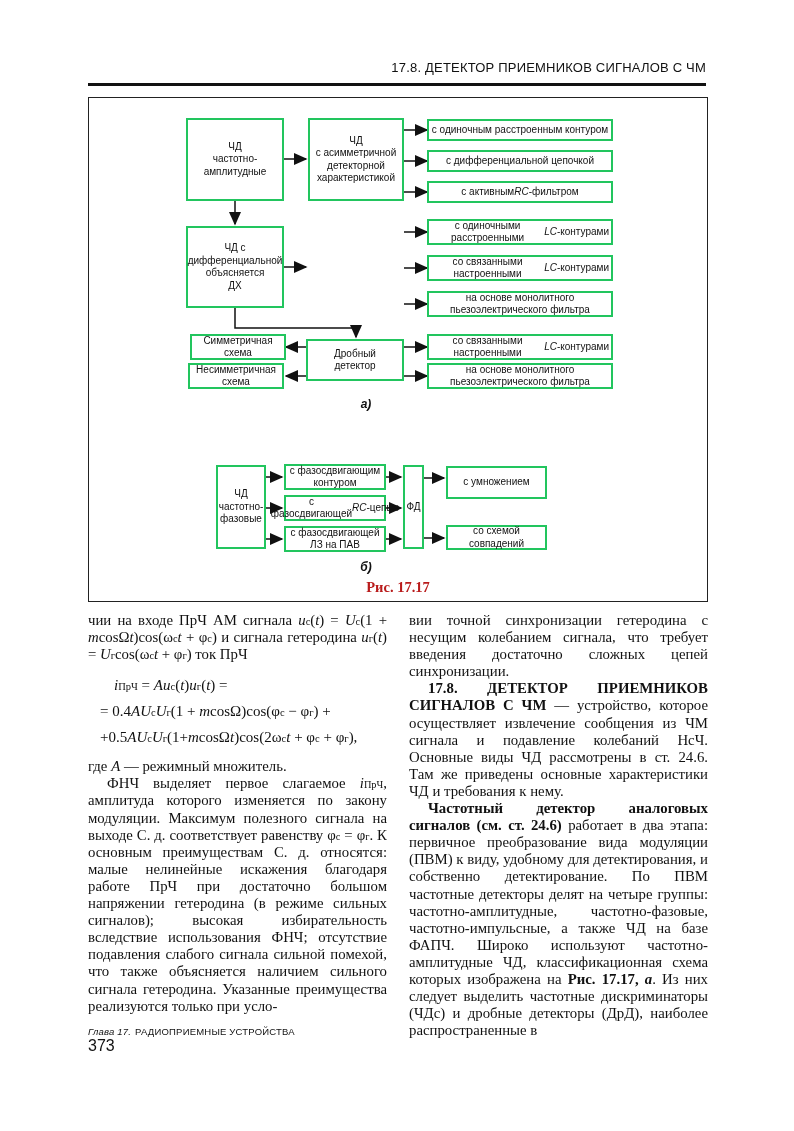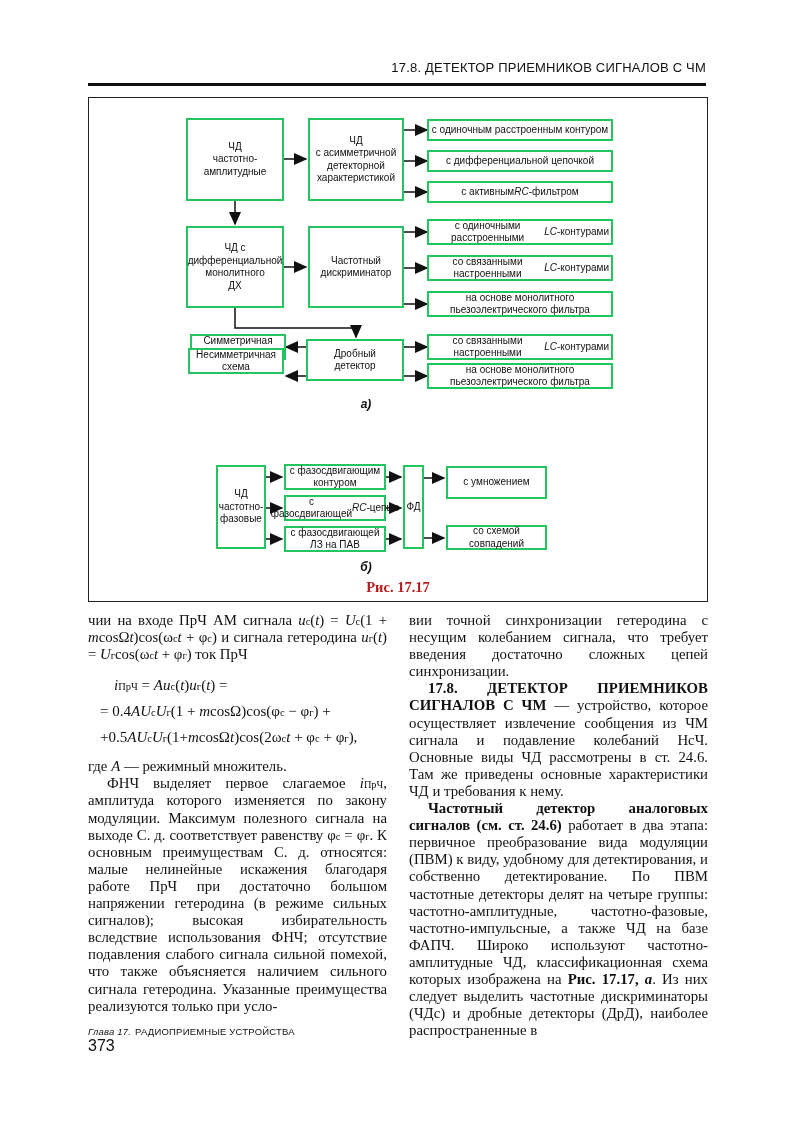--- a/index.html
+++ b/index.html
@@ -133,34 +133,32 @@
       <div class="blk" style="left:219px;top:20px;width:96px;height:83px;"><span class="seg-r">ЧД
 с асимметричной
 детекторной
 характеристикой</span></div>
       <div class="blk" style="left:338px;top:21px;width:186px;height:22px;"><span class="seg-r">с одиночным расстроенным контуром</span></div>
       <div class="blk" style="left:338px;top:52px;width:186px;height:22px;"><span class="seg-r">с дифференциальной цепочкой</span></div>
       <div class="blk" style="left:338px;top:83px;width:186px;height:22px;"><span class="seg-r">с активным </span><span class="seg-i">RC</span><span class="seg-r">-фильтром</span></div>
 
       <div class="blk" style="left:97px;top:128px;width:98px;height:82px;"><span class="seg-r">ЧД с
 дифференциальной
-монолитного
+объясняется
 ДХ</span></div>
-      <div class="blk" style="left:219px;top:128px;width:96px;height:82px;"><span class="seg-r">Частотный
-дискриминатор</span></div>
       <div class="blk" style="left:338px;top:121px;width:186px;height:26px;justify-content:flex-end;"><span class="seg-r">с одиночными расстроенными
 </span><span class="seg-i">LC</span><span class="seg-r">-контурами</span></div>
       <div class="blk" style="left:338px;top:157px;width:186px;height:26px;"><span class="seg-r">со связанными настроенными
 </span><span class="seg-i">LC</span><span class="seg-r">-контурами</span></div>
       <div class="blk" style="left:338px;top:193px;width:186px;height:26px;"><span class="seg-r">на основе монолитного
 пьезоэлектрического фильтра</span></div>
 
       <div class="blk" style="left:101px;top:236px;width:96px;height:26px;"><span class="seg-r">Симметричная
 схема</span></div>
-      <div class="blk" style="left:99px;top:250px;width:96px;height:26px;"><span class="seg-r">Несимметричная
+      <div class="blk" style="left:99px;top:265px;width:96px;height:26px;"><span class="seg-r">Несимметричная
 схема</span></div>
       <div class="blk" style="left:217px;top:241px;width:98px;height:42px;"><span class="seg-r">Дробный
 детектор</span></div>
       <div class="blk" style="left:338px;top:236px;width:186px;height:26px;"><span class="seg-r">со связанными настроенными
 </span><span class="seg-i">LC</span><span class="seg-r">-контурами</span></div>
       <div class="blk" style="left:338px;top:265px;width:186px;height:26px;"><span class="seg-r">на основе монолитного
 пьезоэлектрического фильтра</span></div>
 
       <div class="fig-part-label" style="left:237px;top:299px;">а)</div>
 

